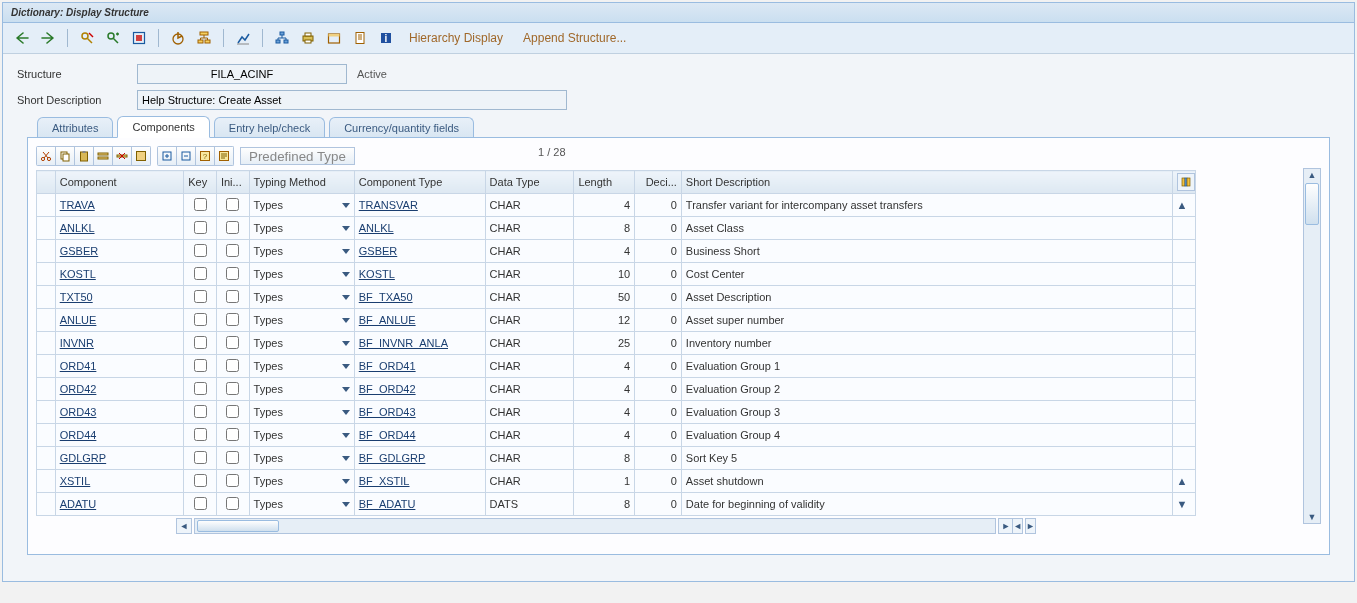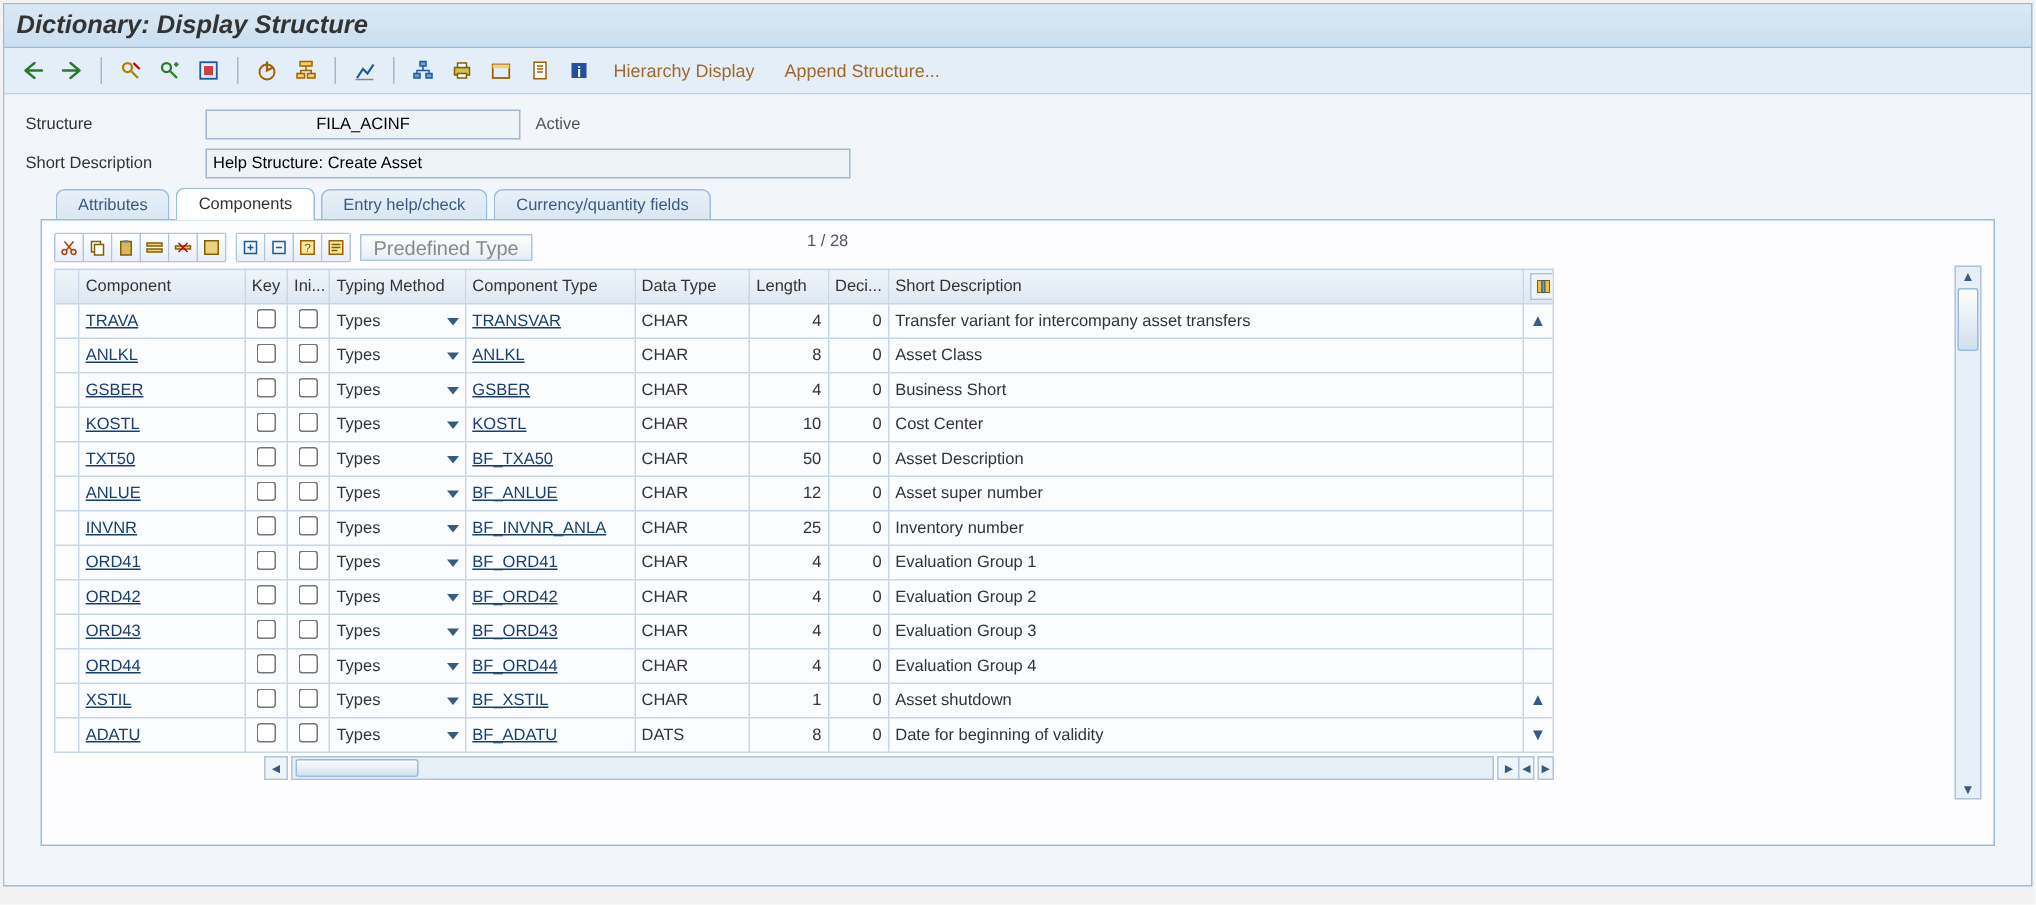--- a/index.html
+++ b/index.html
@@ -12,21 +12,21 @@
   }
   .window {
     border: 1px solid #9abce0;
     background: #eaf1f8;
     margin: 2px;
   }
   .title-bar {
     background: linear-gradient(#dce8f4, #cadff0);
     border-bottom: 1px solid #9abce0;
     padding: 4px 8px;
-    font-size: 17px;
+    font-size: 10px;
     font-weight: bold;
     font-style: italic;
     color: #333;
   }
   .toolbar {
     display: flex;
     align-items: center;
     padding: 4px 8px;
     gap: 4px;
     border-bottom: 1px solid #c0d0e0;
@@ -145,21 +145,21 @@
     cursor: default;
   }
   .page-indicator {
     position: absolute;
     left: 510px;
     top: 8px;
     color: #555;
   }
   table.grid {
     border-collapse: collapse;
-    width: 1000px;
+    width: 1160px;
     table-layout: fixed;
   }
   table.grid th, table.grid td {
     border: 1px solid #c8d6e6;
     padding: 2px 4px;
     text-align: left;
     height: 18px;
     overflow: hidden;
     white-space: nowrap;
     background: #fafcff;
@@ -601,20 +601,33 @@
                   <td><span>Types</span><span class="dd-arrow" style="float:right;margin-top:4px;"></span></td>
                   <td><span class="ulink">BF_ORD44</span></td>
                   <td>CHAR</td>
                   <td class="num">4</td>
                   <td class="num">0</td>
                   <td>Evaluation Group 4</td>
                   <td></td>
                 </tr>
                 <tr>
                   <td class="row-marker"></td>
+                  <td><span class="ulink">GDLGRP</span></td>
+                  <td class="cb-cell"><input type="checkbox" style=""></td>
+                  <td class="cb-cell"><input type="checkbox" style=""></td>
+                  <td><span>Types</span><span class="dd-arrow" style="float:right;margin-top:4px;"></span></td>
+                  <td><span class="ulink">BF_GDLGRP</span></td>
+                  <td>CHAR</td>
+                  <td class="num">8</td>
+                  <td class="num">0</td>
+                  <td>Sort Key 5</td>
+                  <td></td>
+                </tr>
+                <tr>
+                  <td class="row-marker"></td>
                   <td><span class="ulink">XSTIL</span></td>
                   <td class="cb-cell"><input type="checkbox" style=""></td>
                   <td class="cb-cell"><input type="checkbox" style=""></td>
                   <td><span>Types</span><span class="dd-arrow" style="float:right;margin-top:4px;"></span></td>
                   <td><span class="ulink">BF_XSTIL</span></td>
                   <td>CHAR</td>
                   <td class="num">1</td>
                   <td class="num">0</td>
                   <td>Asset shutdown</td>
                   <td><span style="color:#3a5a80;">▲</span></td>

